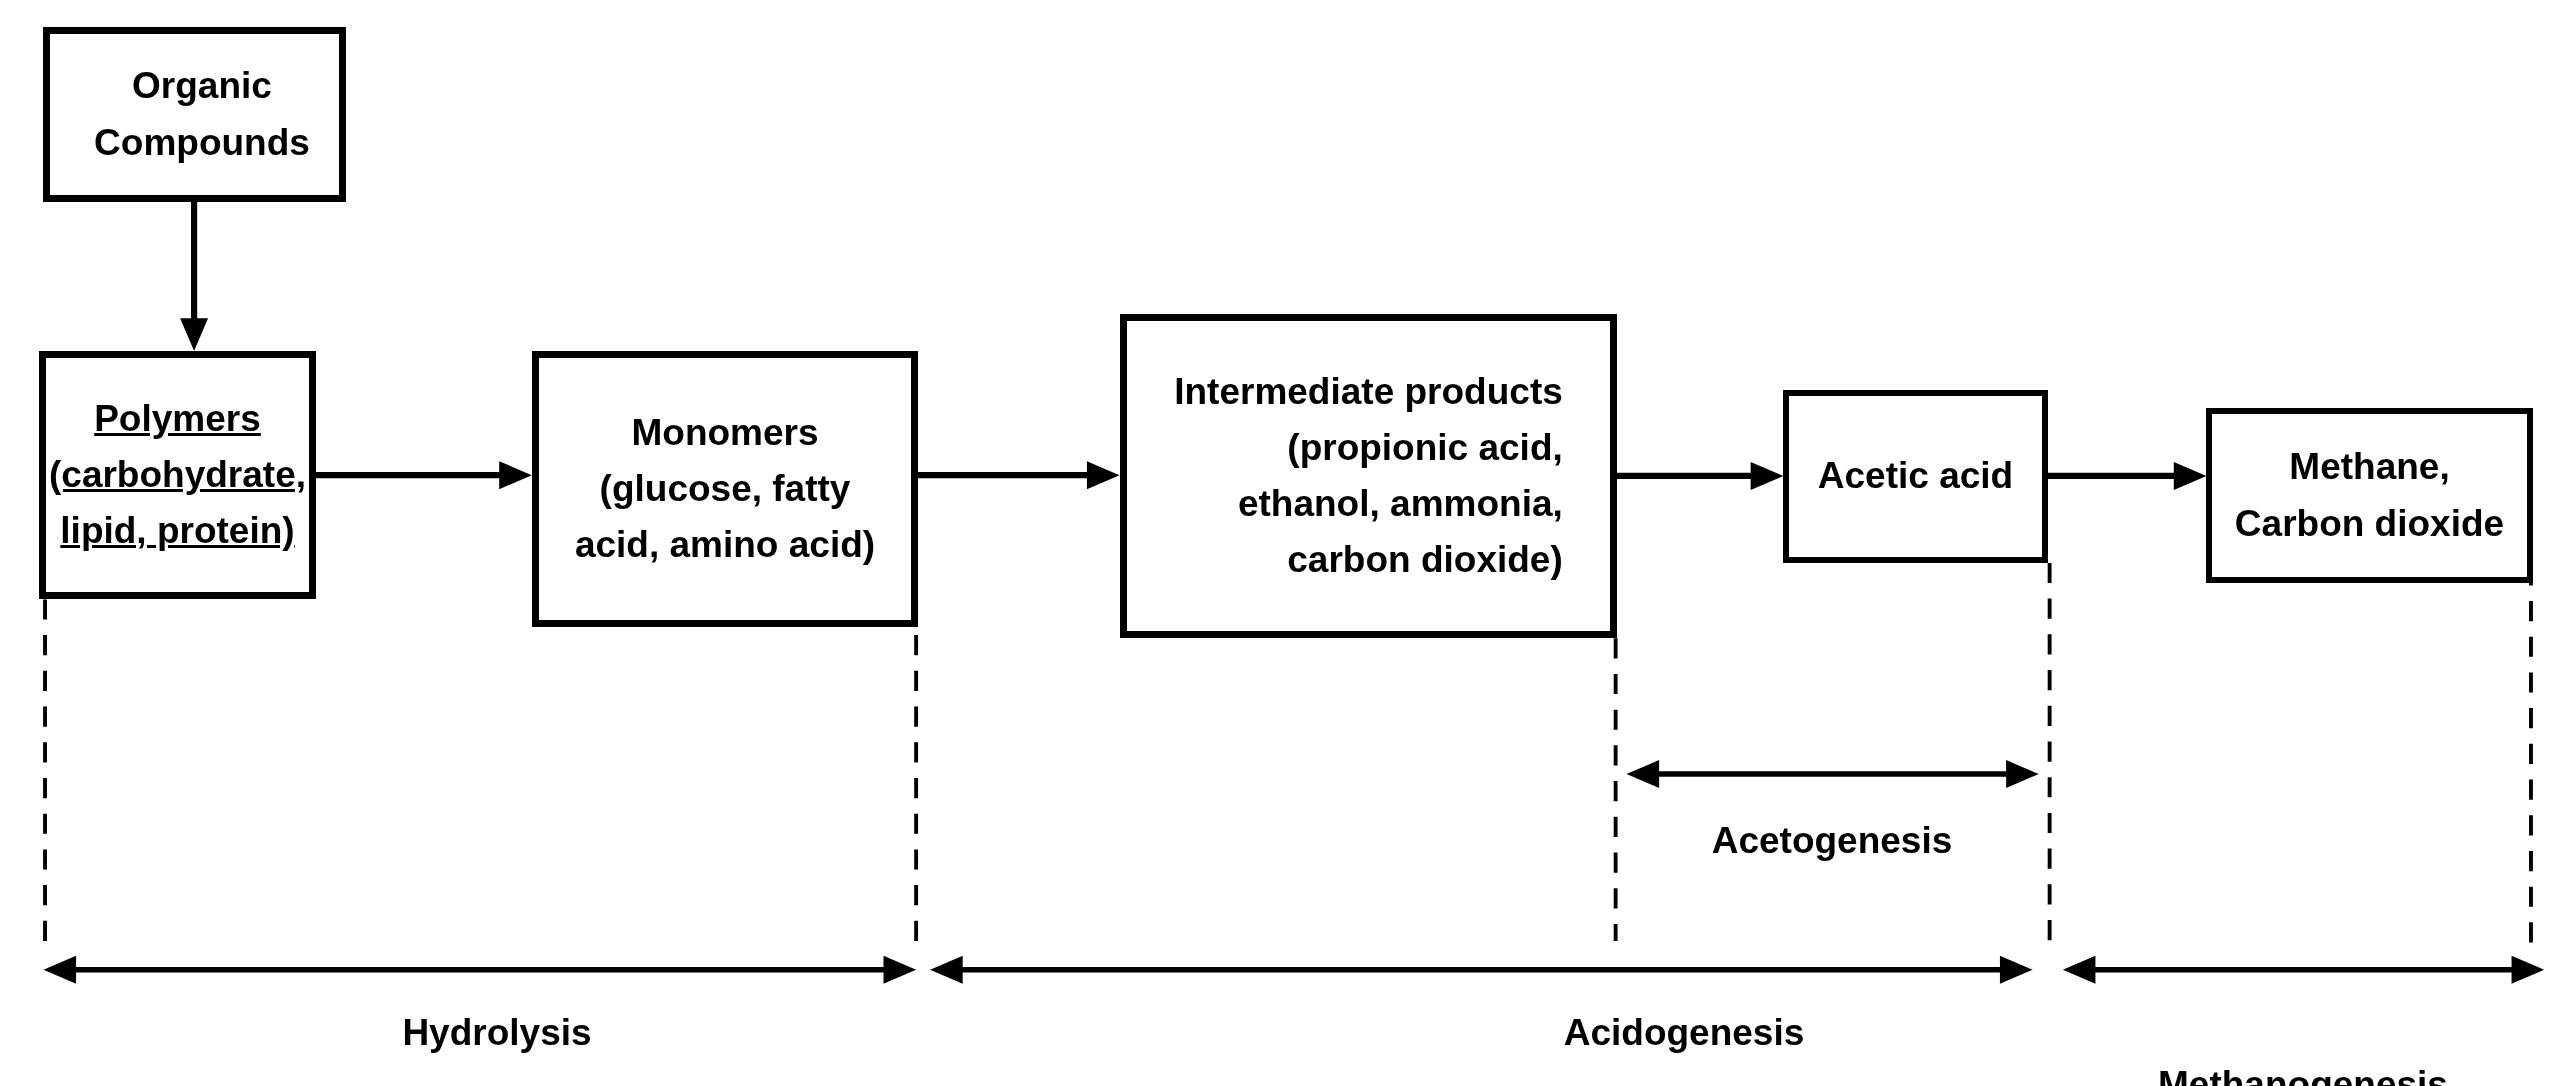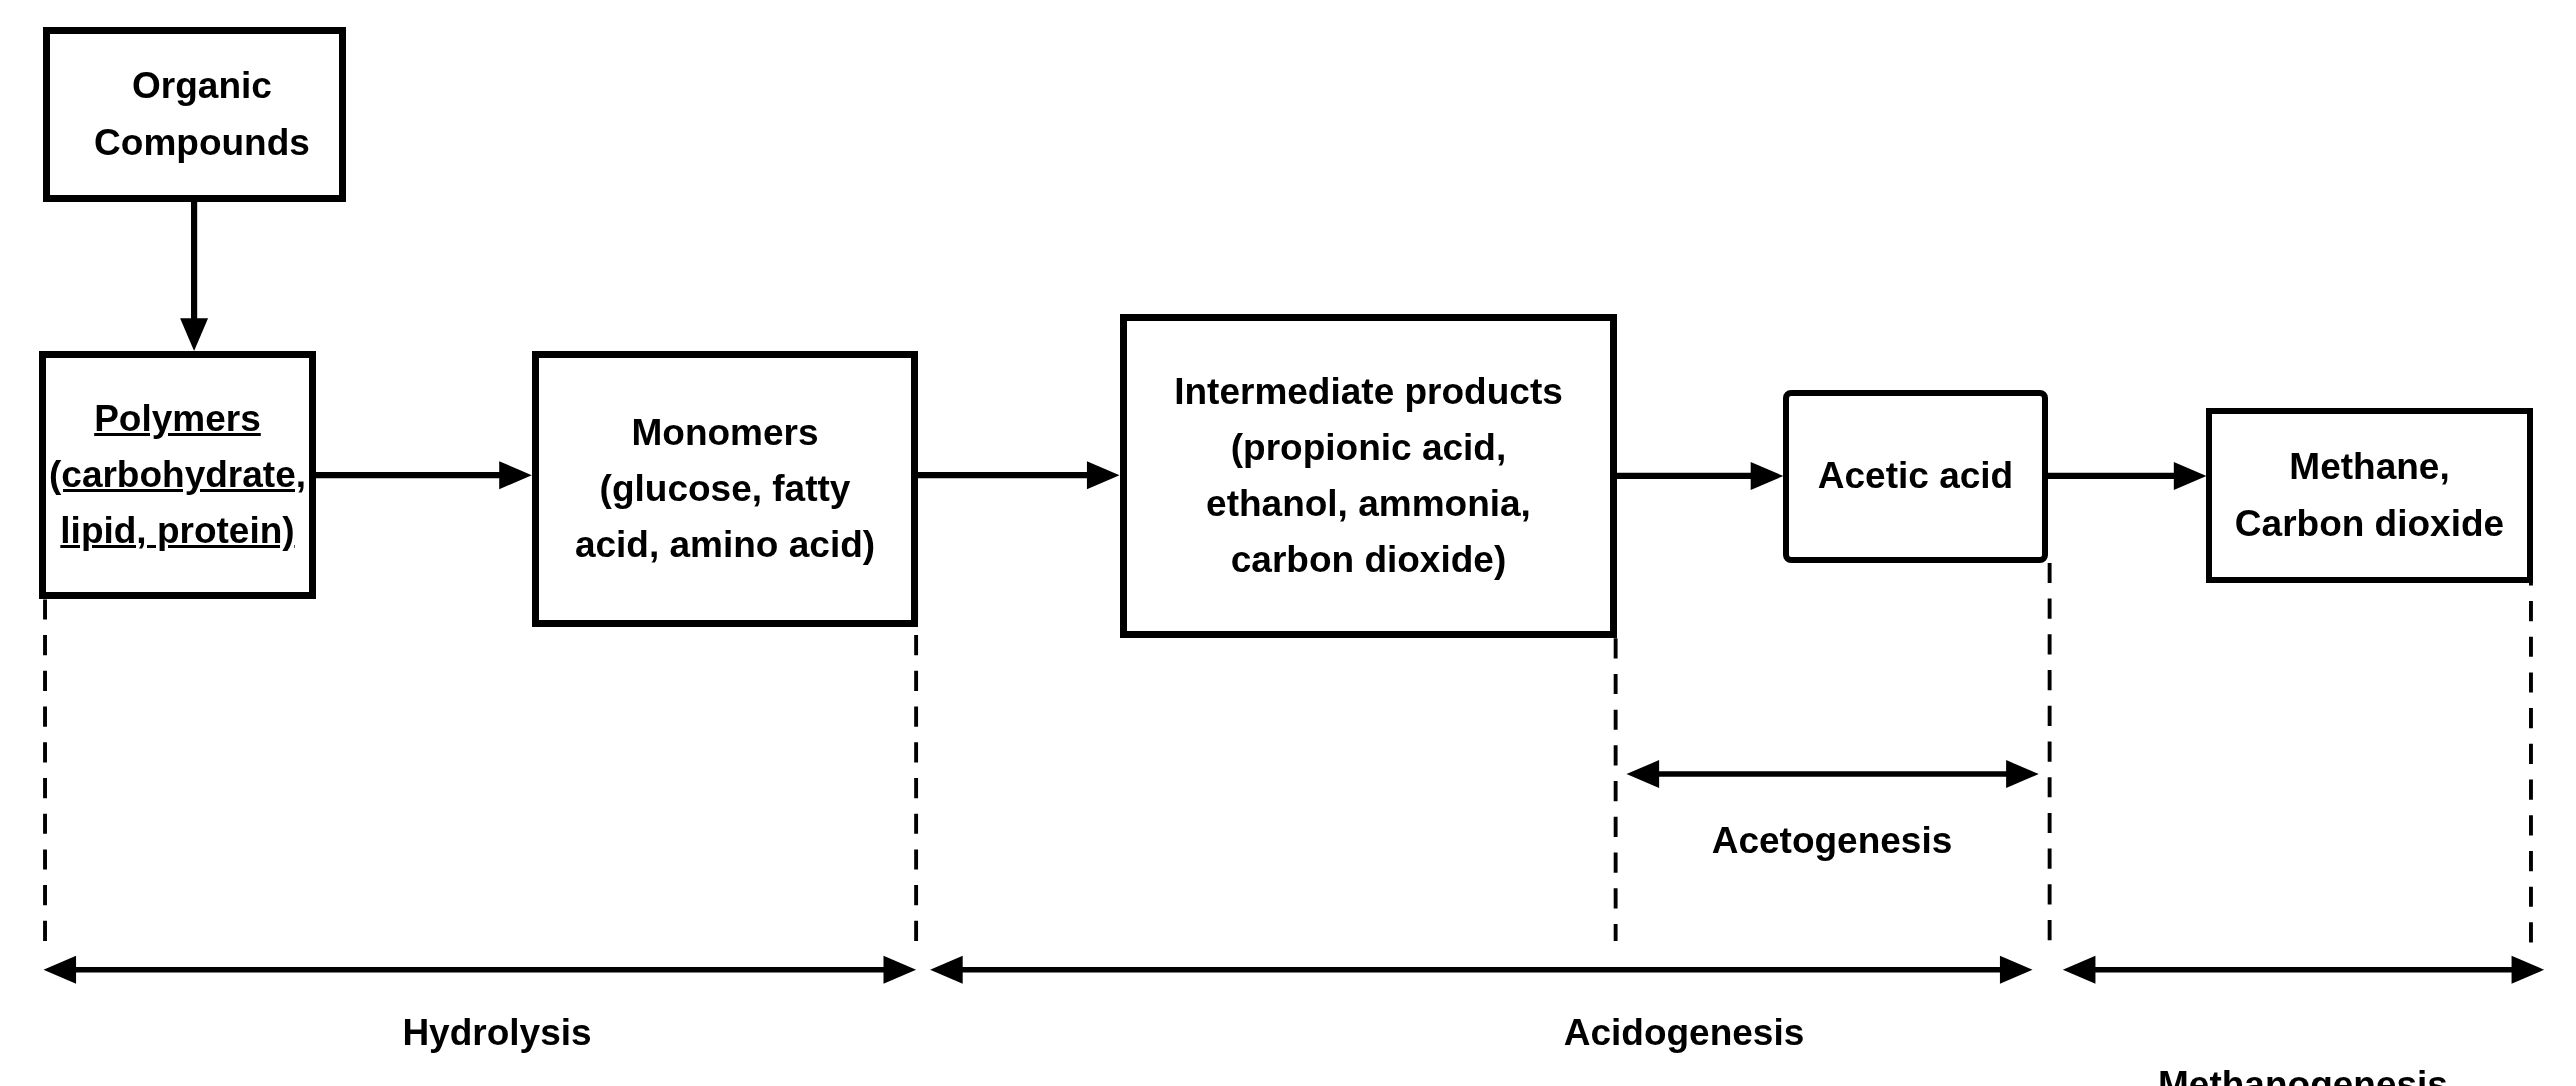--- a/index.html
+++ b/index.html
@@ -42,22 +42,22 @@
     position: absolute;
     transform: translateX(-50%);
     font-weight: bold;
     font-size: 37px;
     white-space: nowrap;
     text-align: left;
   }
   #box-organic      { left:   43px; top:  27px; width: 303px; height: 175px; padding-left: 15px; }
   #box-polymers     { left:   39px; top: 351px; width: 277px; height: 248px; text-decoration: underline; }
   #box-monomers     { left:  532px; top: 351px; width: 386px; height: 276px; }
-  #box-intermediate { left: 1120px; top: 314px; width: 497px; height: 324px; }
-  #box-acetic       { left: 1783px; top: 390px; width: 265px; height: 173px; border-width: 6.2px; border-radius: 8px; }
+  #box-intermediate { left: 1120px; top: 314px; width: 497px; height: 324px; text-align: right; }
+  #box-acetic       { left: 1783px; top: 390px; width: 265px; height: 173px; border-width: 6.2px; }
   #box-methane      { left: 2206px; top: 408px; width: 327px; height: 175px; border-width: 6.2px; }
   #label-hydrolysis     { left:  497px; top: 1012px; }
   #label-acidogenesis   { left: 1684px; top: 1012px; }
   #label-methanogenesis { left: 2303px; top: 1064px; text-decoration: underline; }
   #label-acetogenesis   { left: 1832px; top: 820px; }
 </style>
 </head>
 <body>
 
 <div id="canvas">

